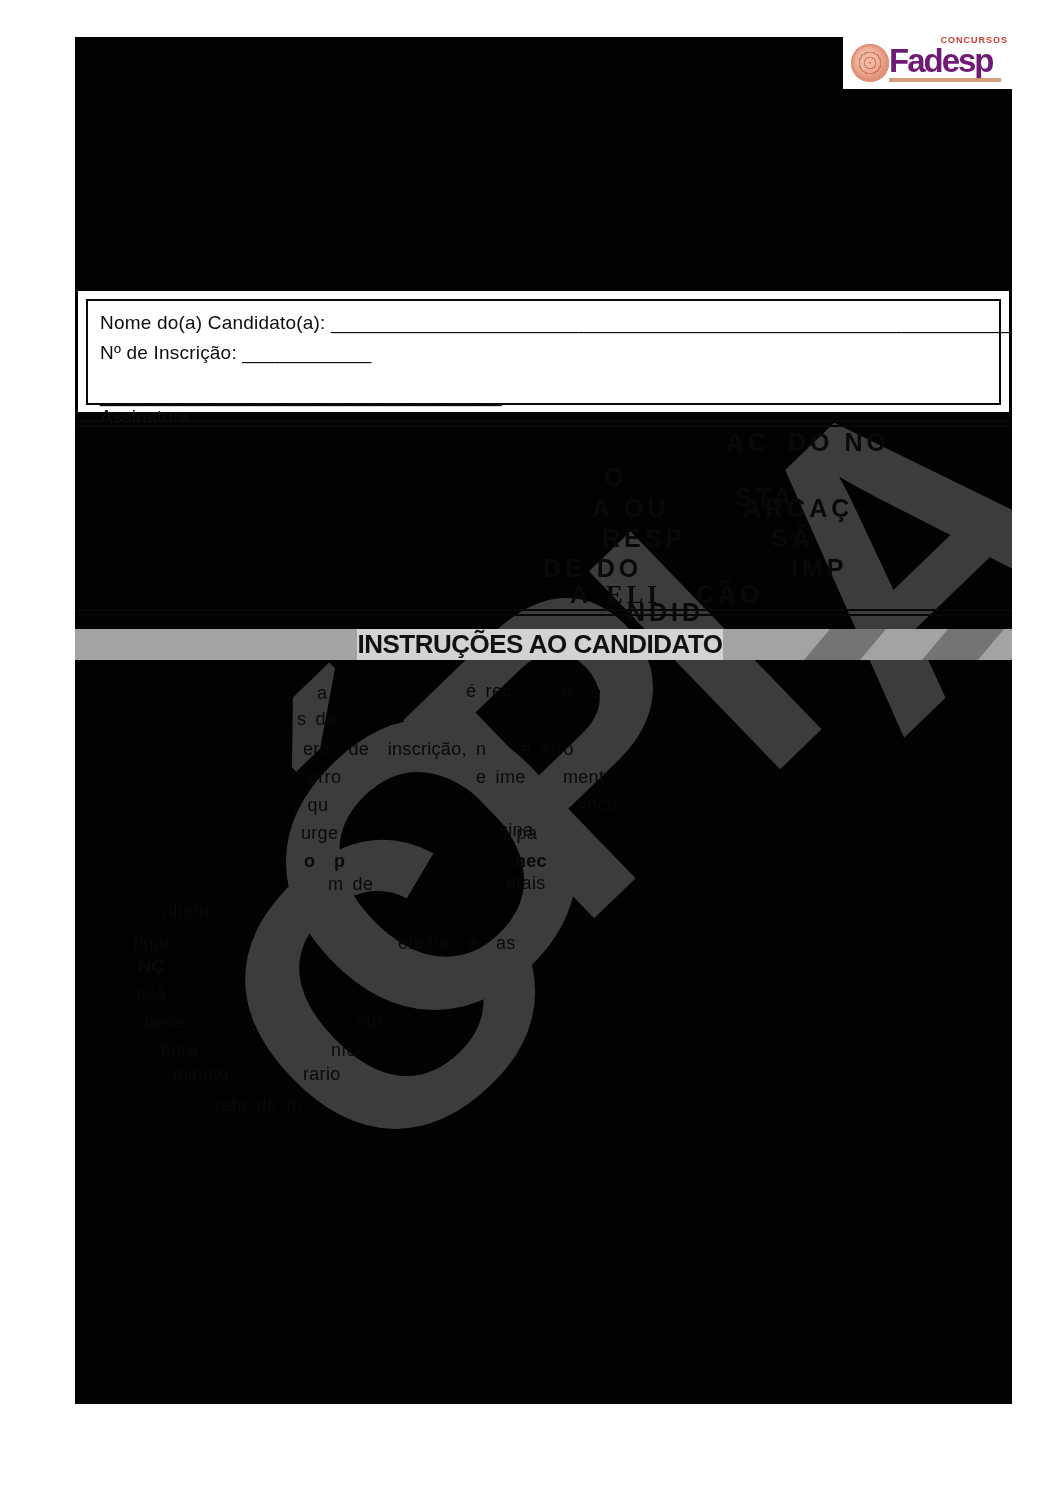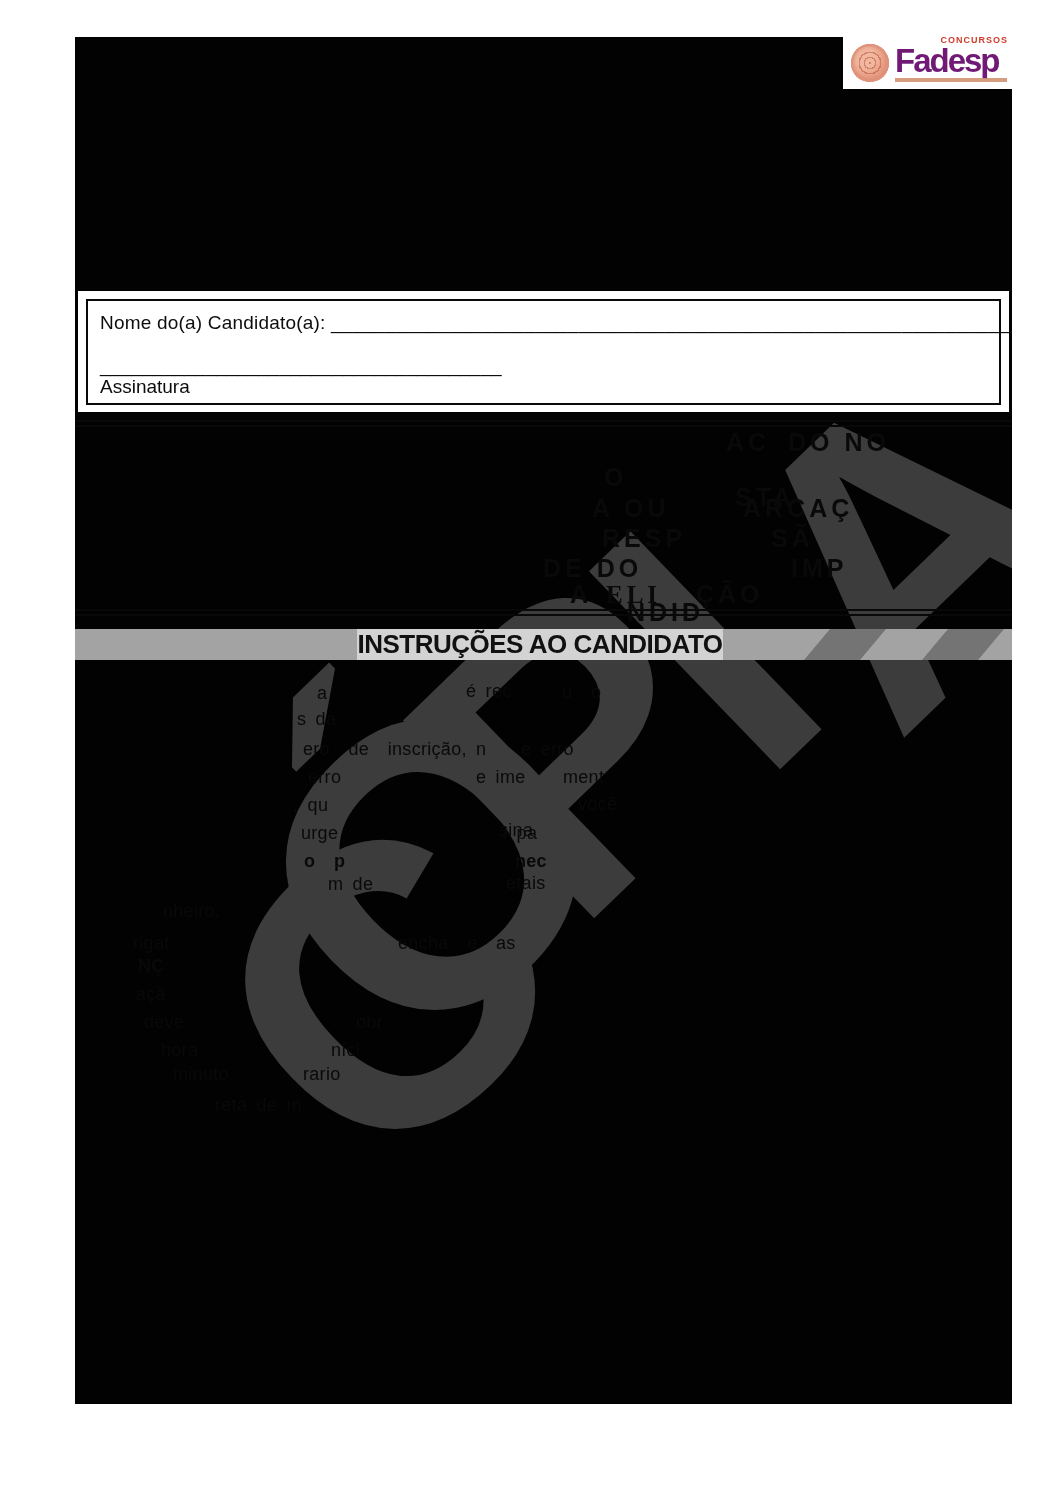--- a/index.html
+++ b/index.html
@@ -9,21 +9,21 @@
   
   #black-area{position:absolute;left:75px;top:37px;width:937px;height:1367px;background:#020202;overflow:hidden;}
 
   
   .wm-letter{position:absolute;font-weight:bold;font-size:400px;line-height:400px;
     color:#3c3c3c;transform:rotate(-44deg);transform-origin:50% 50%;
     font-family:"Liberation Sans", sans-serif;user-select:none;}
 
   
   #logo-plate{position:absolute;left:768px;top:0px;width:169px;height:52px;background:#ffffff;
-    display:flex;align-items:center;gap:6px;padding-left:8px;box-sizing:border-box;z-index:8;}
+    display:flex;align-items:center;padding-left:8px;box-sizing:border-box;z-index:8;}
   #logo-seal{width:38px;height:38px;border-radius:50%;flex:0 0 auto;
     background:radial-gradient(circle at 38% 35%, #f2b7a0 0 28%, #e89c83 60%, #dd8d72 100%);
     box-shadow:inset 0 0 0 2px #e0927a, inset 0 0 6px #c97a5f;position:relative;}
   #logo-seal:after{content:"";position:absolute;inset:7px;border-radius:50%;
     background:repeating-radial-gradient(circle at 50% 50%, rgba(180,90,60,.55) 0 1.5px, transparent 1.5px 5px);}
   #logo-textcol{position:relative;flex:1;}
   #logo-brand{font-weight:bold;font-size:33px;line-height:33px;letter-spacing:-2px;color:#701a75;}
   #logo-concursos{position:absolute;top:-9px;right:4px;font-size:9px;font-weight:bold;color:#cf3a2a;letter-spacing:1px;}
   #logo-tagline{margin-top:1px;width:112px;height:4px;background:#cf9471;opacity:.9;}
 
@@ -127,20 +127,21 @@
       <div id="logo-textcol">
         <div id="logo-concursos">CONCURSOS</div>
         <div id="logo-brand">Fadesp</div>
         <div id="logo-tagline"></div>
       </div>
     </div>
 
     <div id="candidate-box">
       <div id="candidate-inner">
         <div class="cand-line">Nome do(a) Candidato(a): ____________________________________________________________________</div>
+        <div class="cand-line">Nº de Inscrição: ____________</div>
         <div id="signature-block">
           <div>______________________________________</div>
           <div id="signature-caption">Assinatura</div>
         </div>
       </div>
     </div>
 
     <div id="instructions-banner">
       <div class="banner-shade" id="banner-shade-1"></div>
       <div class="banner-shade" id="banner-shade-2"></div>

